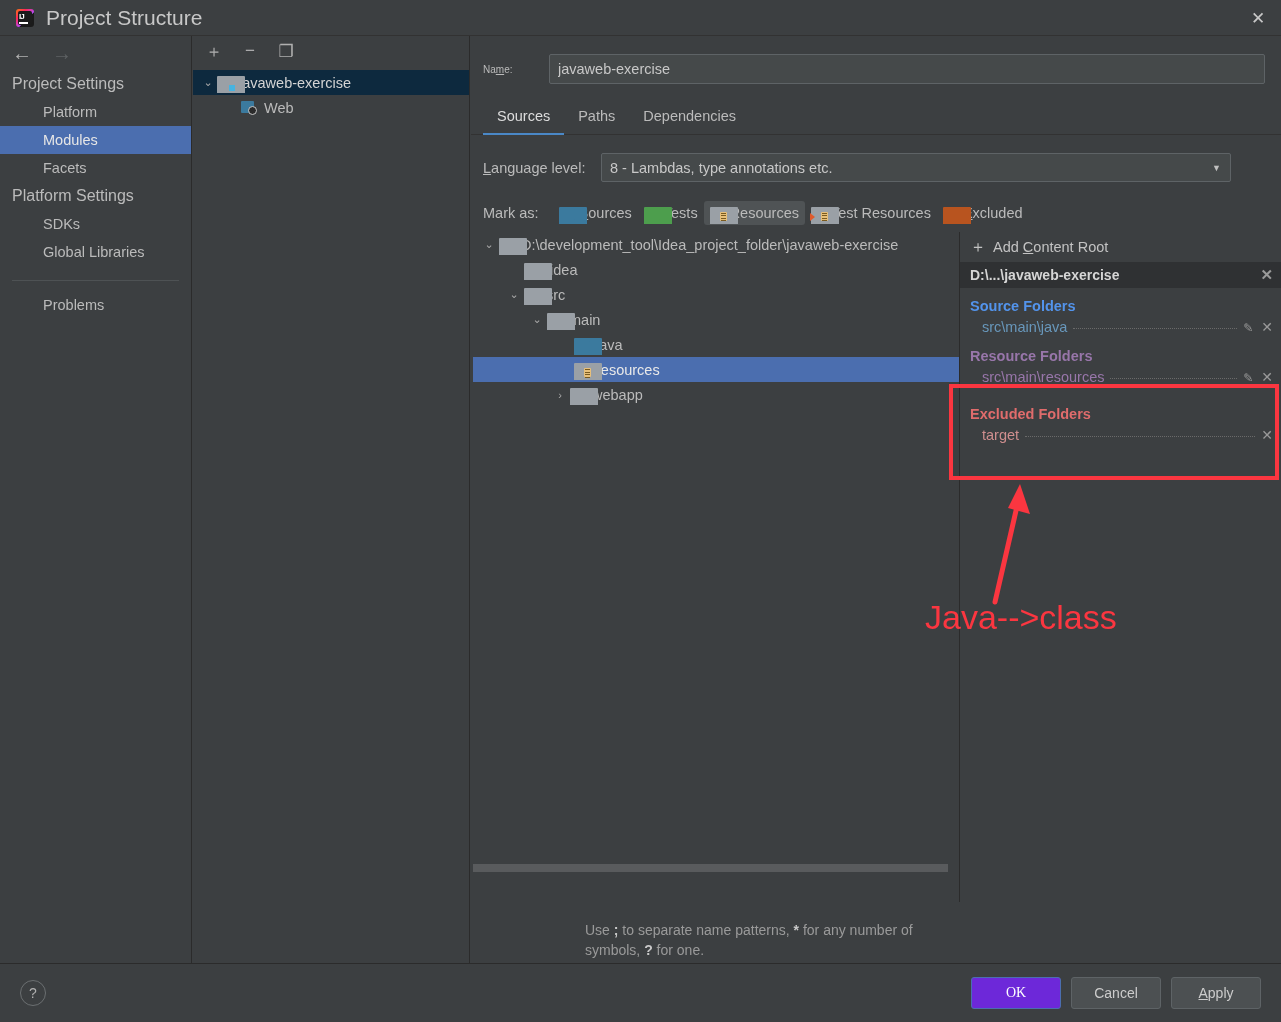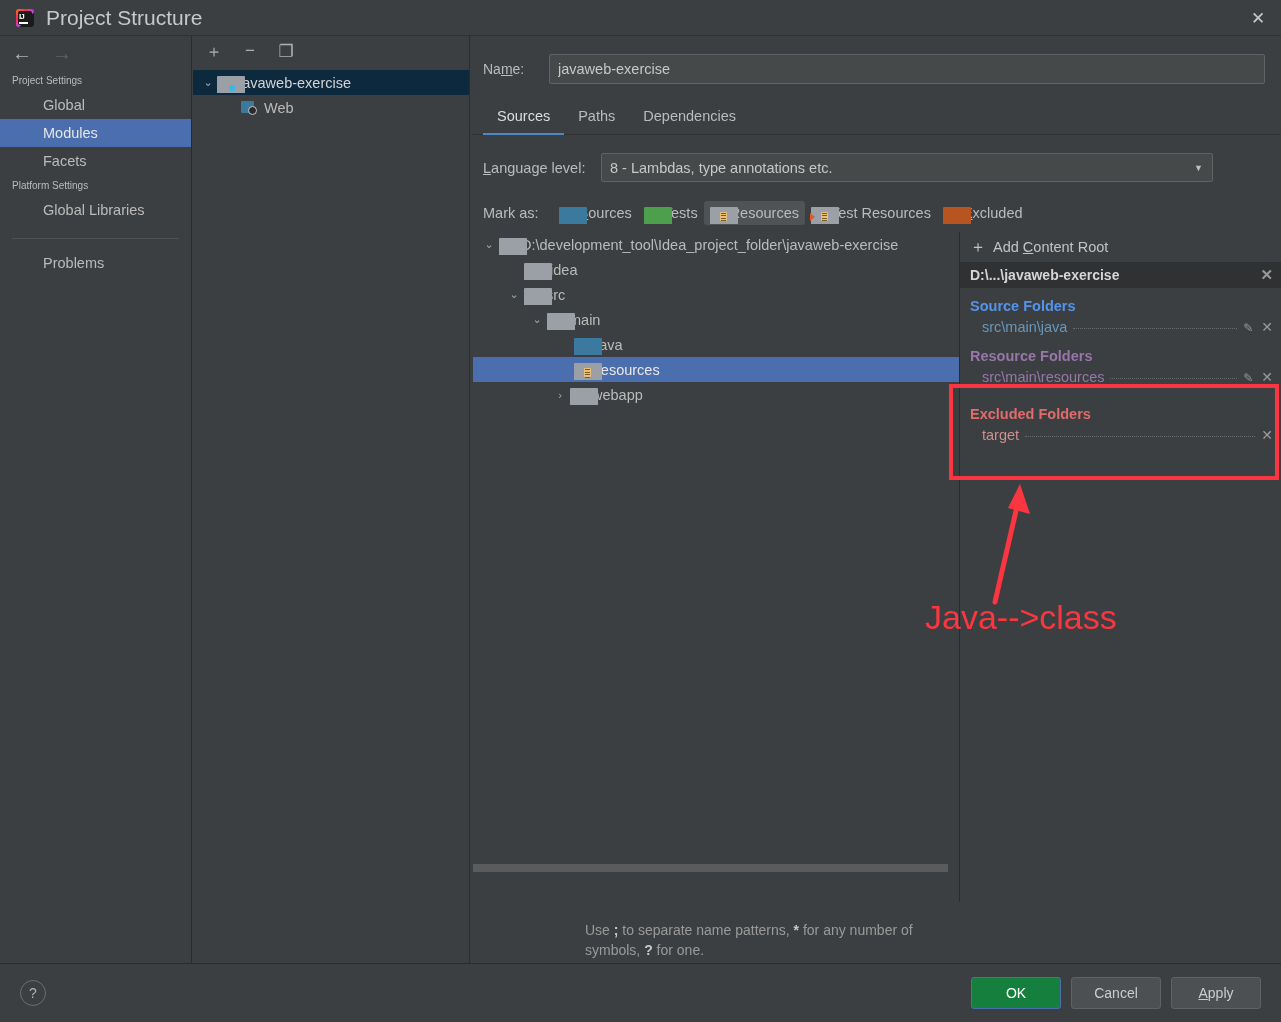--- a/index.html
+++ b/index.html
@@ -37,21 +37,21 @@
 
   
   .sidebar {
     position: absolute; left: 0; top: 36px; width: 192px; height: 927px;
     background: #3c3f41; border-right: 1px solid #2b2b2b;
   }
   .nav-arrows { height: 34px; display: flex; align-items: center; padding-left: 12px; gap: 20px; }
   .nav-arrow { font-size: 20px; line-height: 20px; color: #b4b4b4; cursor: pointer; user-select: none; }
   .nav-arrow.disabled { color: #5e6264; cursor: default; }
 
-  .side-group { font-size: 10px; color: #bbbbbb; padding: 5px 0 5px 12px; }
+  .side-group { font-size: 16px; color: #bbbbbb; padding: 5px 0 5px 12px; }
   .side-item {
     font-size: 14.5px; color: #bbbbbb; padding: 6px 0 6px 43px; cursor: pointer;
     white-space: nowrap;
   }
   .side-item.selected { background: #4b6eaf; color: #e6e6e6; }
   .side-sep { height: 1px; background: #4e5254; margin: 14px 12px 10px 12px; }
 
   
   .modtree {
     position: absolute; left: 193px; top: 36px; width: 277px; height: 927px;
@@ -87,36 +87,36 @@
   .webicon .g { position:absolute; right:0; bottom:0; width:9px; height:9px; border-radius:50%;
        background:#2b2b2b; border:1px solid #c8c8c8;}
   .modmark { position:absolute; right:-2px; bottom:-2px; width:6px;height:6px; background:#46b3e0;}
 
   
   .main {
     position: absolute; left: 471px; top: 36px; width: 810px; height: 927px;
     background: #3c3f41;
   }
   .name-row { display: flex; align-items: center; padding: 18px 16px 0 12px; }
-  .name-label { font-size: 14px; color: #bbbbbb; width: 66px; }
+  .name-label { font-size: 10px; color: #bbbbbb; width: 66px; }
   .name-label u { text-decoration: underline; }
   .name-input {
     flex: 1; height: 30px; background: #45494a; border: 1px solid #5e6366;
     color: #c8c8c8; font-size: 14.5px; padding: 0 8px;
     font-family: "Liberation Sans", sans-serif; border-radius: 2px; outline: none;
   }
   .tabs { display: flex; padding: 18px 0 0 12px; gap: 0px; }
   .tab {
     font-size: 14.5px; color: #bbbbbb; padding: 6px 14px 9px 14px; cursor: pointer;
     border-bottom: 2px solid transparent; white-space: nowrap;
   }
   .tab.active { color: #dddddd; border-bottom-color: #4a88c7; }
   .tabs-sep { height: 1px; background: #323232; margin-top: -1px; }
 
-  .lang-row { display: flex; align-items: center; padding: 18px 68px 0 12px; }
+  .lang-row { display: flex; align-items: center; padding: 18px 50px 0 12px; }
   .lang-label { font-size: 14.5px; color: #bbbbbb; width: 118px; }
   .lang-label u { text-decoration: underline; }
   .lang-combo {
     flex: 1; height: 29px; background: #45494a; border: 1px solid #5e6366; border-radius: 2px;
     display: flex; align-items: center; padding: 0 8px; color: #c8c8c8; font-size: 14.5px;
     cursor: pointer; position: relative;
   }
   .combo-arrow { position: absolute; right: 9px; font-size: 9px; color: #c0c0c0; }
 
   .mark-row { display: flex; align-items: center; padding: 19px 0 0 12px; gap: 0px; }
@@ -215,21 +215,21 @@
     display: flex; align-items: center; justify-content: center; cursor: pointer;
   }
   .btns { margin-left: auto; margin-right: 20px; display: flex; gap: 10px; }
   .dbtn {
     min-width: 90px; height: 32px; border-radius: 3px; font-size: 14px;
     display: flex; align-items: center; justify-content: center; cursor: pointer;
     border: 1px solid #5e6366; background: #4c5052; color: #cccccc;
     font-family: "Liberation Sans", sans-serif;
   }
   .dbtn u { text-decoration: underline; }
-  .dbtn.primary { background: #15803d; border-color: #4b6eaf; color: #ffffff; }
+  .dbtn.primary { background: #6d28d9; border-color: #4b6eaf; color: #ffffff; font-family: Liberation Serif, serif; }
 </style>
 </head>
 <body>
 
 <div id="app">
 
   <div class="titlebar">
     <div class="tb-icon">
       <div class="sq"></div>
         <div class="inner"></div>
@@ -240,25 +240,26 @@
     <div class="tb-close">✕</div>
   </div>
 
   <div class="sidebar">
     <div class="nav-arrows">
       <span class="nav-arrow">←</span>
       <span class="nav-arrow disabled">→</span>
     </div>
 
     <div class="side-group">Project Settings</div>
-    <div class="side-item">Global</div>
+    <div class="side-item">Platform</div>
     <div class="side-item selected">Modules</div>
     <div class="side-item">Facets</div>
 
     <div class="side-group">Platform Settings</div>
+    <div class="side-item">SDKs</div>
     <div class="side-item">Global Libraries</div>
 
     <div class="side-sep"></div>
     <div class="side-item">Problems</div>
   </div>
 
   <div class="modtree">
     <div class="mt-toolbar">
       <div class="mt-btn">＋</div>
       <div class="mt-btn">−</div>

